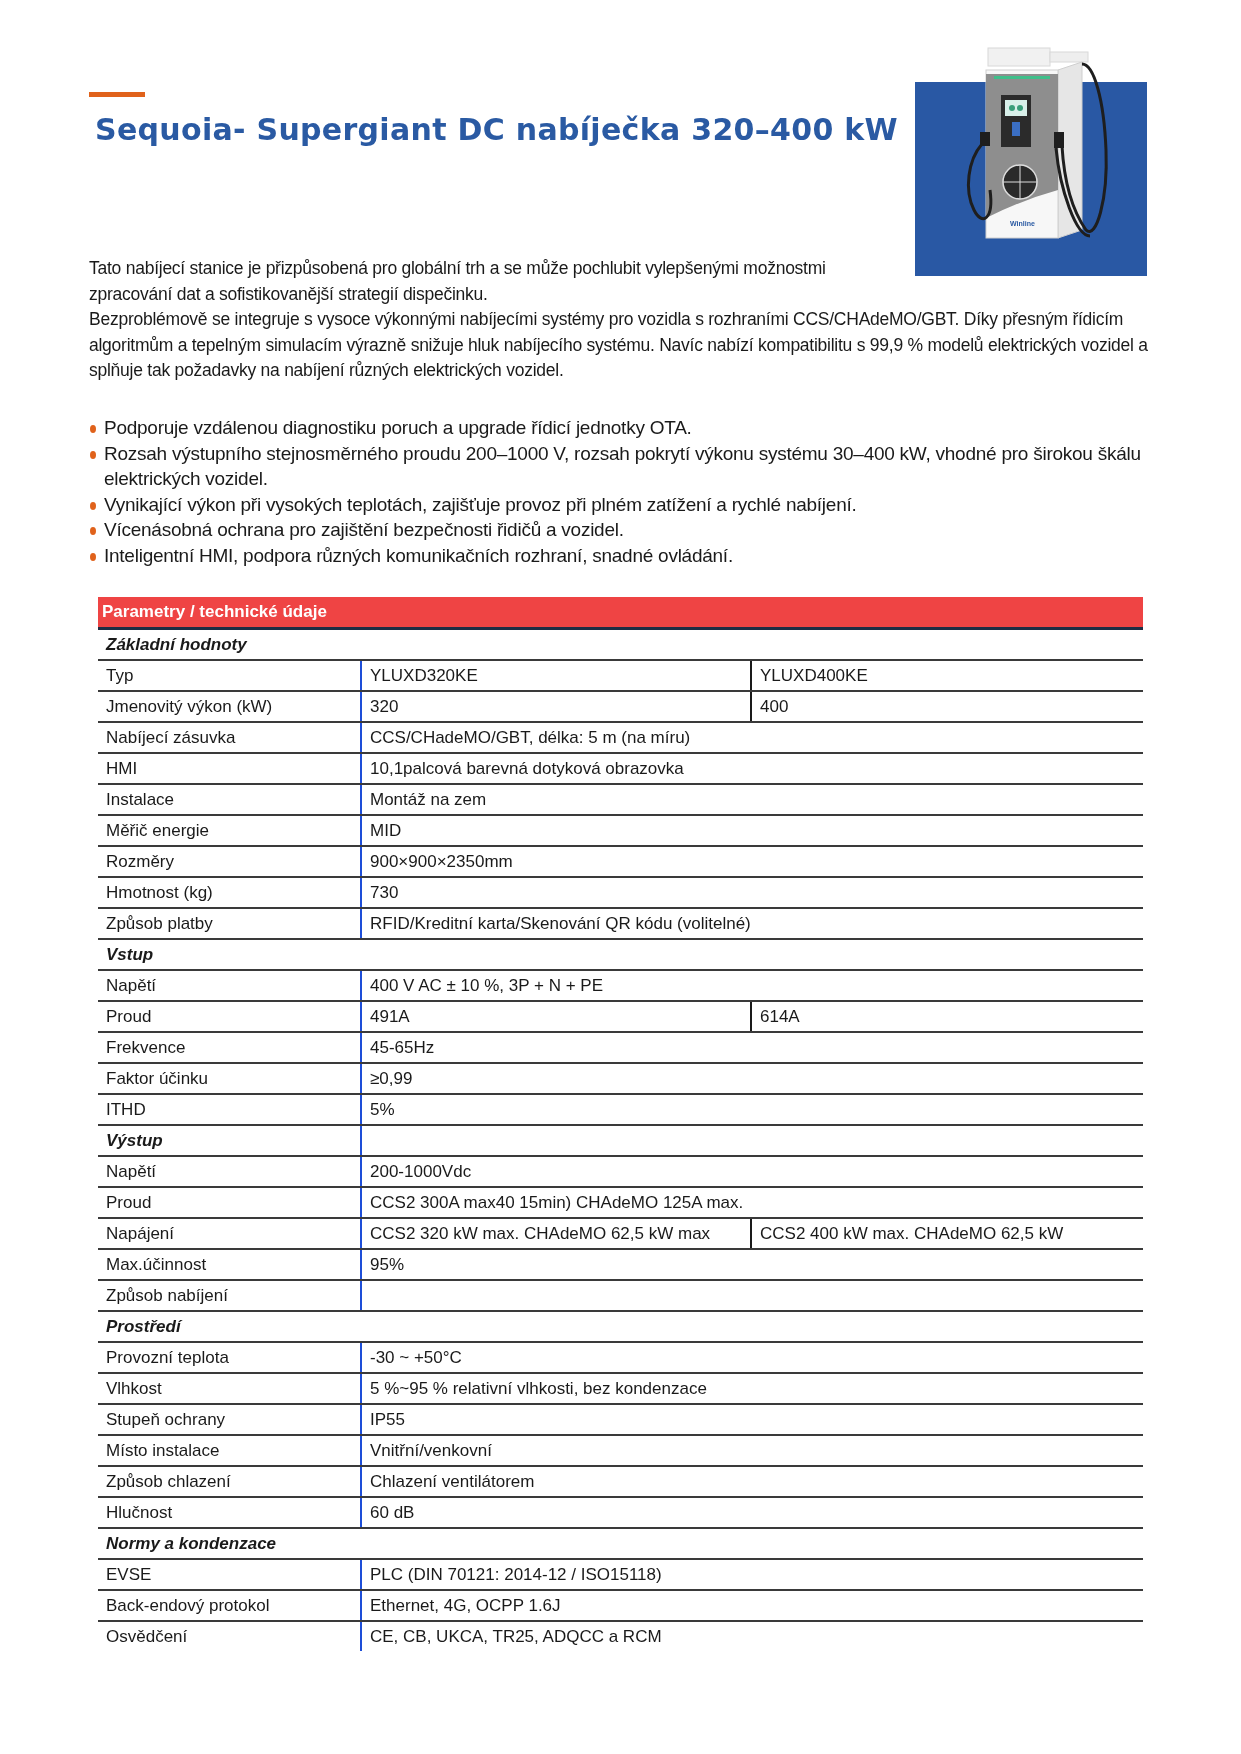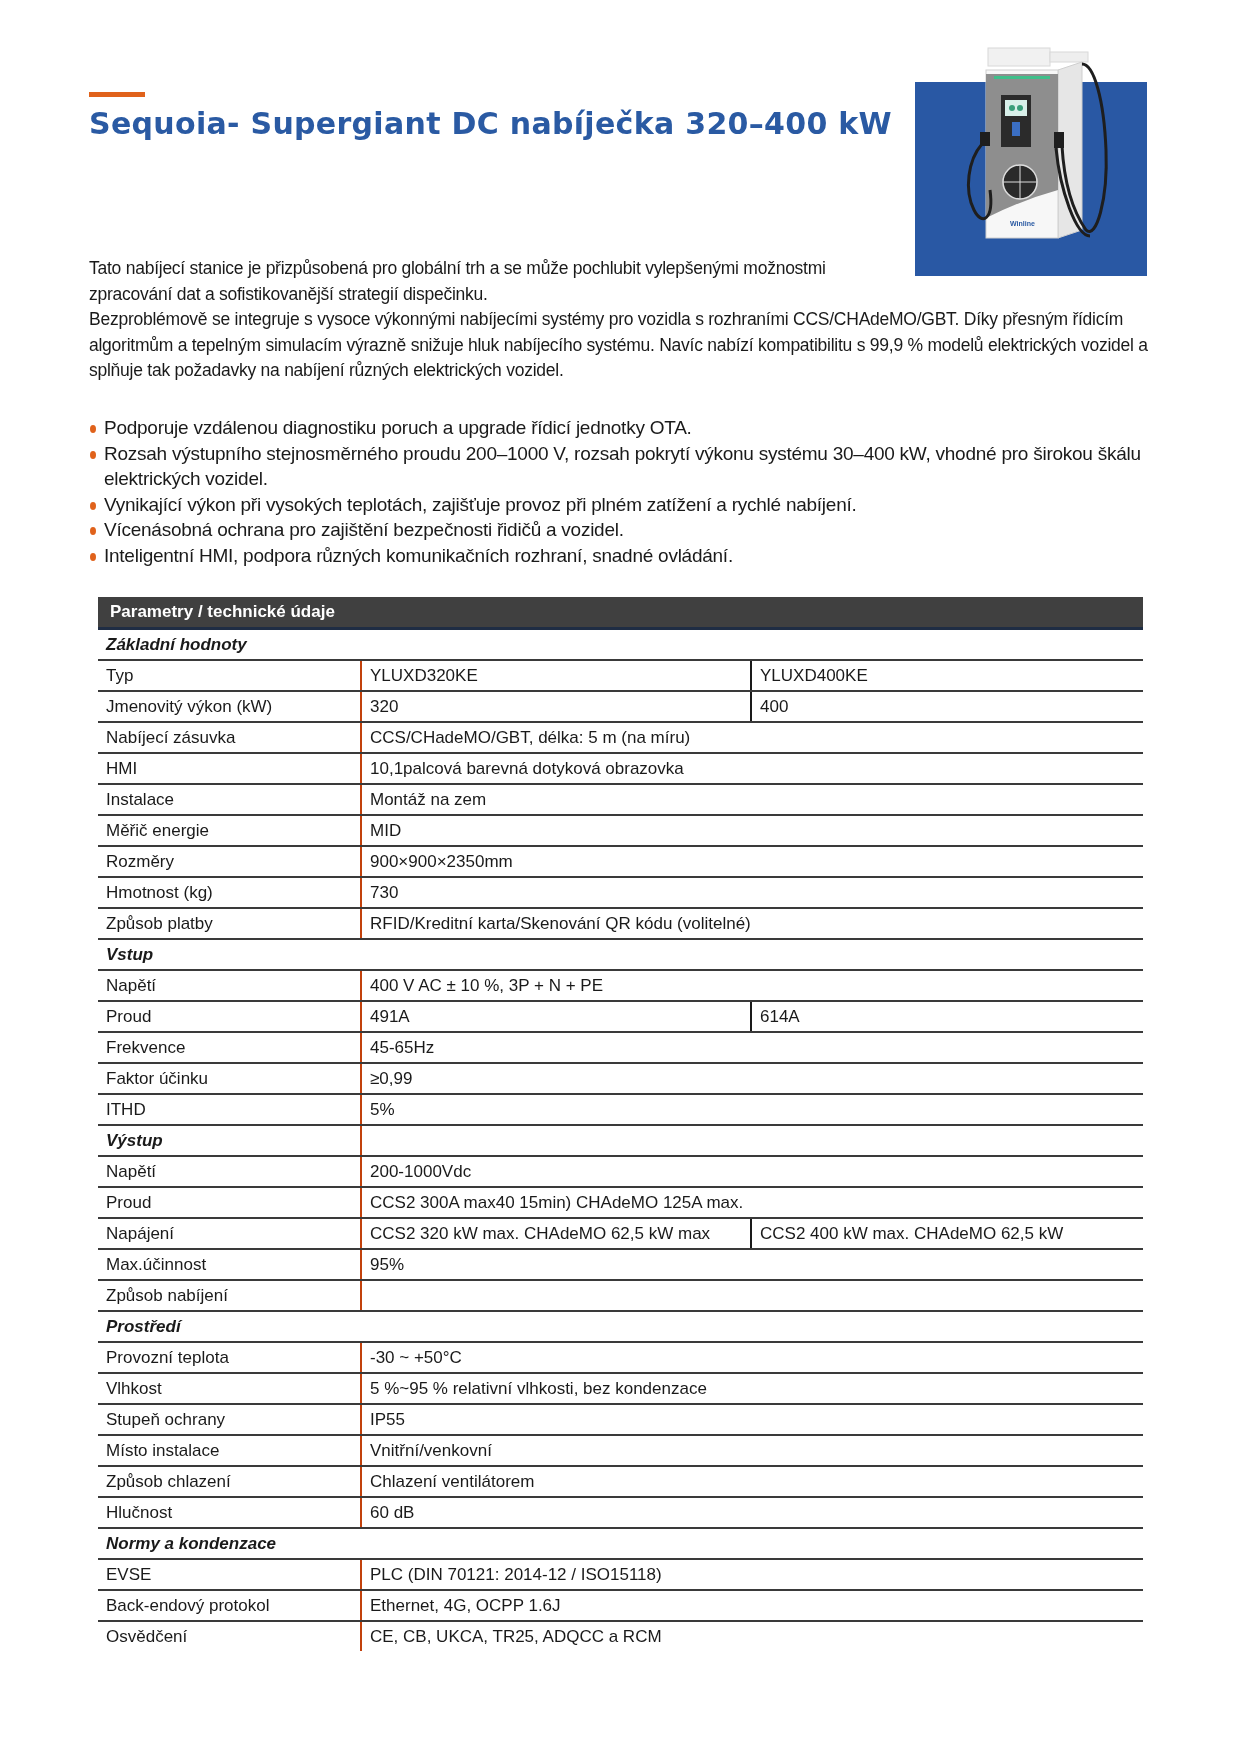--- a/index.html
+++ b/index.html
@@ -1,35 +1,35 @@
 <!DOCTYPE html>
 <html><head>
 <meta charset="utf-8">
 <style>
   html, body { margin: 0; padding: 0; background: #ffffff; }
   body { width: 1241px; height: 1754px; position: relative; overflow: hidden;
          font-family: "Liberation Sans", sans-serif; color: #1a1a1a; }
   .accent-bar { position: absolute; left: 89px; top: 92px; width: 56px; height: 5px; background: #e0621b; }
-  .title { position: absolute; left: 89px; top: 106px; margin: 0; font-size: 30px; font-weight: bold;
+  .title { position: absolute; left: 89px; top: 106px; margin: 6px; font-size: 30px; font-weight: bold;
            color: #2a5aa3; letter-spacing: 0.3px; font-family: "DejaVu Sans", sans-serif; }
   .hero { position: absolute; left: 915px; top: 82px; width: 232px; height: 194px; background: #2958a4; }
   .charger-wrap { position: absolute; left: 960px; top: 40px; width: 170px; height: 240px; }
   .intro { position: absolute; left: 89px; top: 256px; width: 1060px; font-size: 17.5px; line-height: 25.5px;
            font-family: "Liberation Sans", sans-serif; letter-spacing: -0.25px; }
   .intro p { margin: 0; }
   .intro .p1 { width: 760px; }
   .bullets { position: absolute; left: 89px; top: 415px; width: 1060px; margin: 0; padding: 0; list-style: none;
              font-size: 19px; line-height: 25.5px; letter-spacing: -0.25px; }
   .bullets li { position: relative; padding-left: 15px; }
   .bullets li .dot { position: absolute; left: 1px; top: 10px; width: 6px; height: 8px; border-radius: 50%; background: #e0621b; }
   .spec { position: absolute; left: 98px; top: 597px; width: 1045px; border-collapse: collapse; font-size: 17px; }
-  .spec .hdr td { background: #404040; color: #fff; font-weight: bold; height: 30px; padding: 0 12px;
+  .spec .hdr td { background: #ef4444; color: #fff; font-weight: bold; height: 30px; padding: 0 4px;
                   border-bottom: 3px solid #1f2d44; }
   .spec td { padding: 0 8px; height: 29px; border-bottom: 2px solid #3a3a3a; vertical-align: middle; white-space: nowrap; }
-  .spec td.c1 { width: 246px; border-right: 2px solid #c2410c; margin-top: 24px; }
+  .spec td.c1 { width: 246px; border-right: 2px solid #1d4ed8; margin-top: 24px; }
   .spec td.c2 { width: 372px; }
   .spec td.c3 { border-left: 2px solid #1a1a1a; margin-top: 35px; }
   .spec tr.sec td { font-style: italic; font-weight: bold; }
   .spec tr.last td { border-bottom: none; }
 </style>
 </head>
 <body>
 
 <div class="accent-bar"></div>
 <h1 class="title">Sequoia- Supergiant DC nabíječka 320–400 kW</h1>

